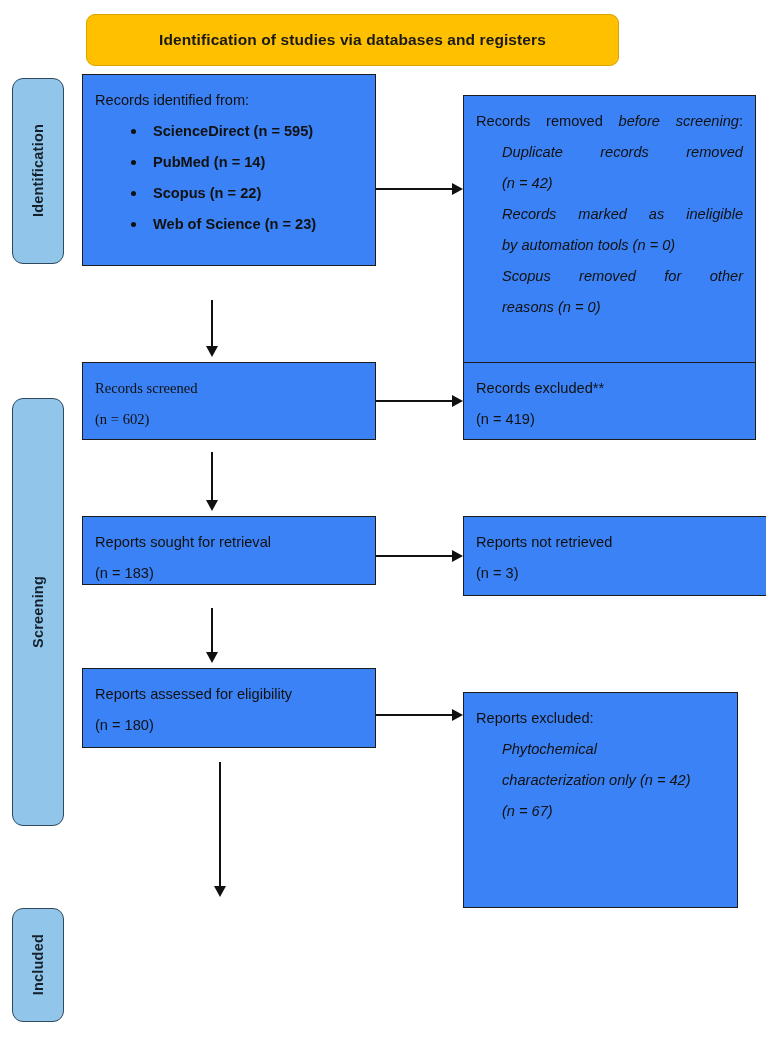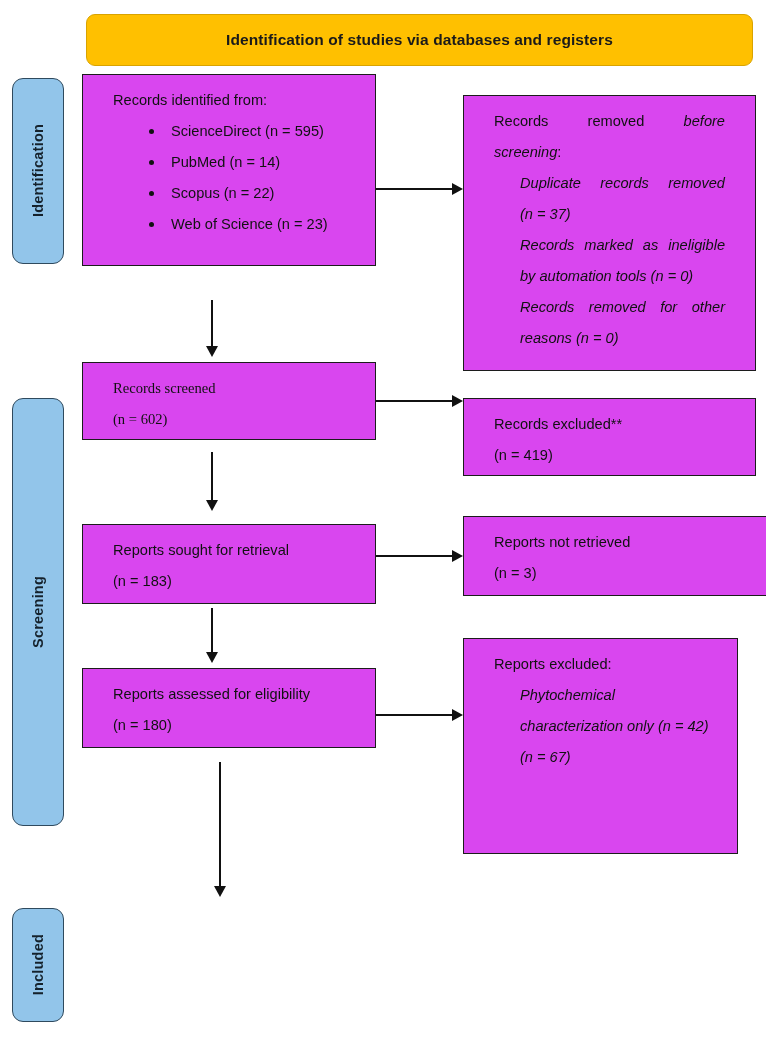--- a/index.html
+++ b/index.html
@@ -16,21 +16,21 @@
     height: 1040px;
     background: #ffffff;
     overflow: hidden;
   }
 
   
   .banner {
     position: absolute;
     left: 86px;
     top: 14px;
-    width: 667px;
+    width: 533px;
     height: 52px;
     background: #FFC000;
     border: 1px solid #d9a300;
     border-radius: 9px;
     display: flex;
     align-items: center;
     justify-content: center;
     box-sizing: border-box;
   }
   .banner-text {
@@ -62,24 +62,24 @@
     letter-spacing: 0.2px;
     white-space: nowrap;
   }
   #stage-identification { top: 78px;  height: 186px; }
   #stage-screening     { top: 398px; height: 428px; }
   #stage-included      { top: 908px; height: 114px; }
 
   
   .box {
     position: absolute;
-    background: #d946ef;
+    background: #3b82f6;
     border: 1.6px solid #1c1c1c;
     box-sizing: border-box;
-    padding: 10px 30px;
+    padding: 10px 12px;
   }
   .box p {
     margin: 0;
     font-size: 14.6px;
     line-height: 31px;
     color: #111111;
     white-space: nowrap;
   }
   .box p.justify {
     text-align: justify;
@@ -87,20 +87,21 @@
     white-space: normal;
   }
   .indent { padding-left: 26px; font-style: italic; }
   em.ital { font-style: italic; }
 
   
   ul.bullets {
     margin: 0;
     padding: 0 0 0 58px;
     list-style: none;
+    font-weight: bold;
   }
   ul.bullets li {
     position: relative;
     font-size: 14.6px;
     line-height: 31px;
     color: #111111;
     white-space: nowrap;
   }
   ul.bullets li::before {
     content: "";
@@ -110,25 +111,25 @@
     width: 5px;
     height: 5px;
     background: #111111;
     border-radius: 50%;
   }
 
   
   #box-identified      { left: 82px;  top: 74px;  width: 294px; height: 192px; }
   #box-removed         { left: 463px; top: 70px;  width: 293px; height: 276px; margin-top: 25px; }
   #box-screened        { left: 82px;  top: 362px; width: 294px; height: 78px; font-family: Liberation Serif, serif; }
-  #box-excluded        { left: 463px; top: 362px; width: 293px; height: 78px; margin-top: 36px; }
-  #box-sought          { left: 82px;  top: 516px; width: 294px; height: 80px; margin-top: 8px; }
+  #box-excluded        { left: 463px; top: 362px; width: 293px; height: 78px; }
+  #box-sought          { left: 82px;  top: 516px; width: 294px; height: 69px; }
   #box-notretrieved    { left: 463px; top: 516px; width: 338px; height: 80px; }
   #box-assessed        { left: 82px;  top: 668px; width: 294px; height: 80px; }
-  #box-reportsexcluded { left: 463px; top: 638px; width: 275px; height: 216px; }
+  #box-reportsexcluded { left: 463px; top: 692px; width: 275px; height: 216px; }
   #box-included        { left: 82px;  top: 902px; width: 290px; height: 104px; }
 
   
   .conn { position: absolute; }
   .conn .line-h {
     position: absolute;
     left: 0; top: 0;
     height: 0;
     border-top: 2px solid #111111;
   }
@@ -200,24 +201,24 @@
       <li>ScienceDirect (n = 595)</li>
       <li>PubMed (n = 14)</li>
       <li>Scopus (n = 22)</li>
       <li>Web of Science (n = 23)</li>
     </ul>
   </div>
 
   <div class="box" id="box-removed">
     <p class="justify"><span>Records removed</span> <em class="ital">before screening</em><span>:</span></p>
     <p class="indent justify">Duplicate records removed</p>
-    <p class="indent">(n = 37)</p>
+    <p class="indent">(n = 42)</p>
     <p class="indent justify">Records marked as ineligible</p>
     <p class="indent">by automation tools (n = 0)</p>
-    <p class="indent justify">Records removed for other</p>
+    <p class="indent justify">Scopus removed for other</p>
     <p class="indent">reasons (n = 0)</p>
   </div>
 
   <div class="box" id="box-screened">
     <p>Records screened</p>
     <p>(n = 602)</p>
   </div>
 
   <div class="box" id="box-excluded">
     <p>Records excluded**</p>

